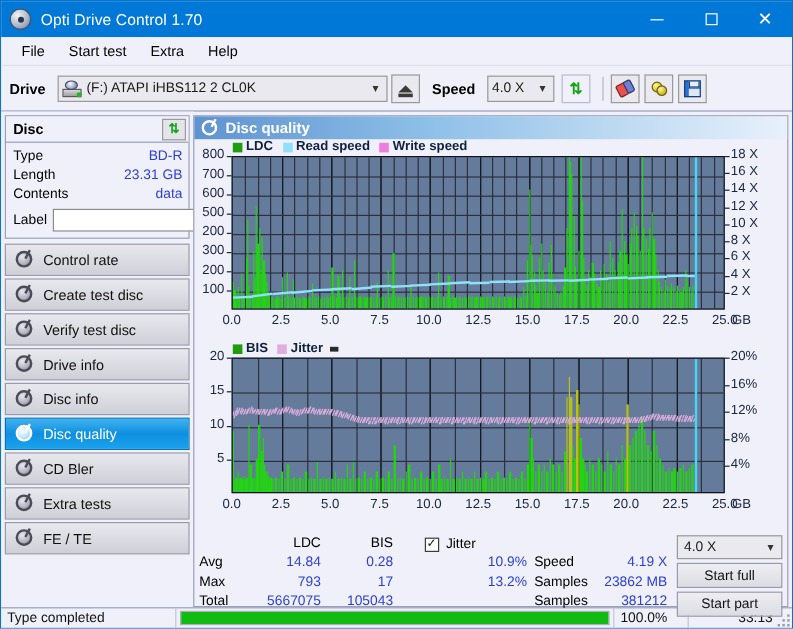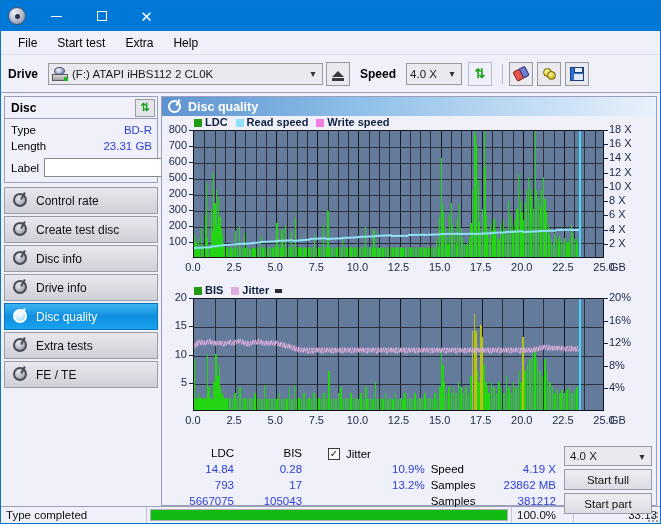--- a/index.html
+++ b/index.html
@@ -338,34 +338,35 @@
     display: flex; align-items: stretch;
     border-top: 1px solid #9aa0bb;
     background: #eff0fa;
   }
   .sb-cell { display: flex; align-items: center; font-size: 11.5px; color: #111; padding: 0 5px; }
   .sb-msg { width: 146px; border-right: 1px solid #c4c5d4; }
   .sb-prog { flex: 1 1 auto; padding: 2px 3px; border-right: 1px solid #c4c5d4; }
   .progbar { width: 100%; height: 100%; background: #e4e4ec; border: 1px solid #aeaeba; }
   .progfill { height: 100%; background: #11bb11; }
   .sb-pct { width: 62px; border-right: 1px solid #c4c5d4; }
-  .sb-time { width: 86px; justify-content: flex-end; padding-right: 3px; }
+  .sb-time { width: 86px; justify-content: flex-end; padding-right: 16px; }
   .grip { position: absolute; right: 2px; bottom: 1px; width: 10px; height: 10px; }
   .grip i { position: absolute; width: 2px; height: 2px; background: #9a9aa8; }
 </style>
 </head>
 <body>
 
 <div class="window">
 
   <div class="titlebar">
     <div class="title-icon">
       <div class="disc-outer"></div>
         <div class="disc-hole"></div>
     </div>
+    <div class="title-text">Opti Drive Control 1.70</div>
     <div class="win-btns">
       <div class="win-btn">
           <span class="glyph-min"></span>
         </div>
       <div class="win-btn">
           <span class="glyph-max"></span>
         </div>
       <div class="win-btn close-btn">✕</div>
     </div>
   </div>
@@ -432,20 +433,24 @@
         </div>
         <div class="disc-rows">
           <div class="disc-row">
             <span class="k">Type</span>
             <span class="v">BD-R</span>
           </div>
           <div class="disc-row">
             <span class="k">Length</span>
             <span class="v">23.31 GB</span>
           </div>
+          <div class="disc-row">
+            <span class="k">Contents</span>
+            <span class="v">data</span>
+          </div>
           <div class="label-row">
             <span class="k">Label</span>
             <input class="label-input" type="text" value="" style="">
             <span class="label-btn">
               <span class="mini-disc"></span>
             </span>
           </div>
         </div>
       </div>
 
@@ -462,35 +467,49 @@
               <i class="ring"></i>
               <i class="slash"></i>
             </span>
           <span>Create test disc</span>
         </div>
         <div class="nav-btn">
           <span class="nav-ico">
               <i class="ring"></i>
               <i class="slash"></i>
             </span>
-          <span>Disc info</span>
+          <span>Verify test disc</span>
         </div>
         <div class="nav-btn">
           <span class="nav-ico">
               <i class="ring"></i>
               <i class="slash"></i>
             </span>
           <span>Drive info</span>
         </div>
+        <div class="nav-btn">
+          <span class="nav-ico">
+              <i class="ring"></i>
+              <i class="slash"></i>
+            </span>
+          <span>Disc info</span>
+        </div>
         <div class="nav-btn active">
           <span class="nav-ico">
               <i class="ring"></i>
               <i class="slash"></i>
             </span>
           <span>Disc quality</span>
+        </div>
+        <div class="nav-btn">
+          <span class="nav-ico">
+              <i class="ring"></i>
+              <i class="slash"></i>
+            </span>
+          <span>CD Bler</span>
         </div>
         <div class="nav-btn">
           <span class="nav-ico">
               <i class="ring"></i>
               <i class="slash"></i>
             </span>
           <span>Extra tests</span>
         </div>
         <div class="nav-btn">
           <span class="nav-ico">
@@ -1622,20 +1641,25 @@
                 <div class="axis-lbl" style="left:303.7px;top:129px;width:26px;text-align:center">17.5</div>
                 <div class="axis-lbl" style="left:344.8px;top:129px;width:26px;text-align:center">20.0</div>
                 <div class="axis-lbl" style="left:385.9px;top:129px;width:26px;text-align:center">22.5</div>
                 <div class="axis-lbl" style="left:427.0px;top:129px;width:26px;text-align:center">25.0</div>
                 <div class="axis-lbl" style="left:446px;top:129px">GB</div>
               </div>
           </div>
         </div>
 
         <div class="stats">
+          <div class="stat-col-labels">
+            <div class="srow">Avg</div>
+            <div class="srow">Max</div>
+            <div class="srow">Total</div>
+          </div>
           <div class="vcol">
             <div class="hdr">LDC</div>
             <div class="val">14.84</div>
             <div class="val">793</div>
             <div class="val">5667075</div>
           </div>
           <div class="vcol">
             <div class="hdr">BIS</div>
             <div class="val">0.28</div>
             <div class="val">17</div>

